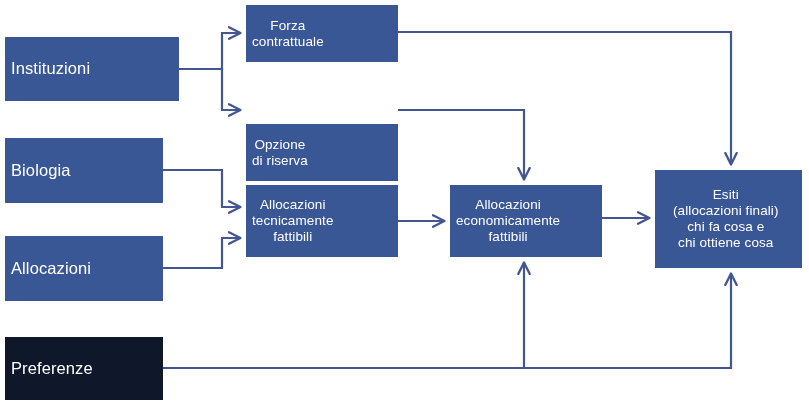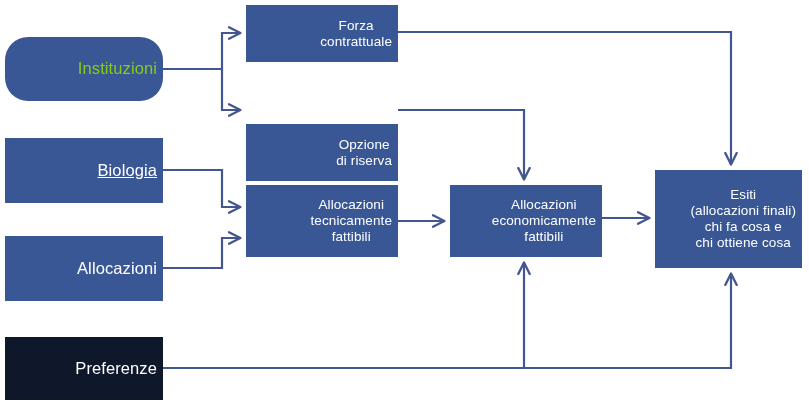--- a/index.html
+++ b/index.html
@@ -24,34 +24,34 @@
     width: 809px;
     height: 412px;
   }
   .node {
     position: absolute;
     box-sizing: border-box;
     background: #3A5795;
     color: #ffffff;
     display: flex;
     align-items: center;
-    justify-content: flex-end;
+    justify-content: flex-start;
     text-align: center;
     line-height: 1.18;
     letter-spacing: 0.1px;
     z-index: 2;
   }
   .node-label {
     display: block;
     white-space: pre-line;
     padding: 0 6px;
   }
   .n-source  { font-size: 16.5px; }
   .n-mid     { font-size: 13.5px; }
-  .n-out     { font-size: 13.5px; }
+  .n-out     { font-size: 13.5px; padding-left: 12px; }
 </style>
 </head>
 <body>
 
 <div id="canvas">
 
   <svg id="edges" viewBox="0 0 809 412" xmlns="http://www.w3.org/2000/svg">
     <defs>
       <marker id="arrowhead" markerWidth="7" markerHeight="7" refX="5.4" refY="3" orient="auto" markerUnits="strokeWidth">
         <path d="M 0.4 0.4 L 5.6 3 L 0.4 5.6" fill="none" stroke="#44568F" stroke-width="1.05" stroke-linecap="round" stroke-linejoin="round"></path>
@@ -65,24 +65,24 @@
         <path d="M 398 221 L 444 221" fill="none" stroke="#44568F" stroke-width="2.2" stroke-linecap="butt" stroke-linejoin="miter" marker-end="url(#arrowhead)"></path>
         <path d="M 398 110 L 524 110 L 524 179" fill="none" stroke="#44568F" stroke-width="2.2" stroke-linecap="butt" stroke-linejoin="miter" marker-end="url(#arrowhead)"></path>
         <path d="M 602 218 L 649 218" fill="none" stroke="#44568F" stroke-width="2.2" stroke-linecap="butt" stroke-linejoin="miter" marker-end="url(#arrowhead)"></path>
         <path d="M 398 32 L 731 32 L 731 164" fill="none" stroke="#44568F" stroke-width="2.2" stroke-linecap="butt" stroke-linejoin="miter" marker-end="url(#arrowhead)"></path>
         <path d="M 163 368 L 524 368 L 524 263" fill="none" stroke="#44568F" stroke-width="2.2" stroke-linecap="butt" stroke-linejoin="miter" marker-end="url(#arrowhead)"></path>
         <path d="M 524 368 L 731 368 L 731 274" fill="none" stroke="#44568F" stroke-width="2.2" stroke-linecap="butt" stroke-linejoin="miter" marker-end="url(#arrowhead)"></path>
       </g>
   </svg>
 
   <div id="node-layer">
-      <div class="node n-source" style="left: 5px; top: 37px; width: 158px; height: 64px; background: rgb(58, 87, 149); color: #84cc16; border-radius: 23px;">
+      <div class="node n-source" style="left: 5px; top: 37px; width: 174px; height: 64px; background: rgb(58, 87, 149); color: #ffffff;">
         <span class="node-label">Instituzioni</span>
       </div>
-      <div class="node n-source" style="left: 5px; top: 138px; width: 158px; height: 65px; background: rgb(58, 87, 149); color: rgb(255, 255, 255); text-decoration: underline;">
+      <div class="node n-source" style="left: 5px; top: 138px; width: 158px; height: 65px; background: rgb(58, 87, 149); color: rgb(255, 255, 255);">
         <span class="node-label">Biologia</span>
       </div>
       <div class="node n-source" style="left: 5px; top: 236px; width: 158px; height: 65px; background: rgb(58, 87, 149); color: rgb(255, 255, 255);">
         <span class="node-label">Allocazioni</span>
       </div>
       <div class="node n-source" style="left: 5px; top: 337px; width: 158px; height: 63px; background: #0f172a; color: rgb(255, 255, 255);">
         <span class="node-label">Preferenze</span>
       </div>
       <div class="node n-mid" style="left: 246px; top: 5px; width: 152px; height: 57px; background: rgb(58, 87, 149); color: rgb(255, 255, 255);">
         <span class="node-label">Forza

